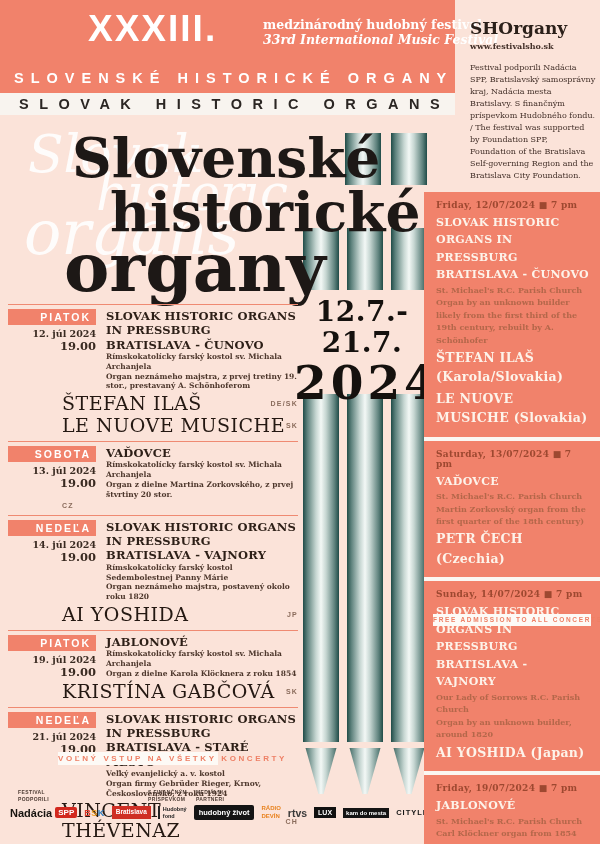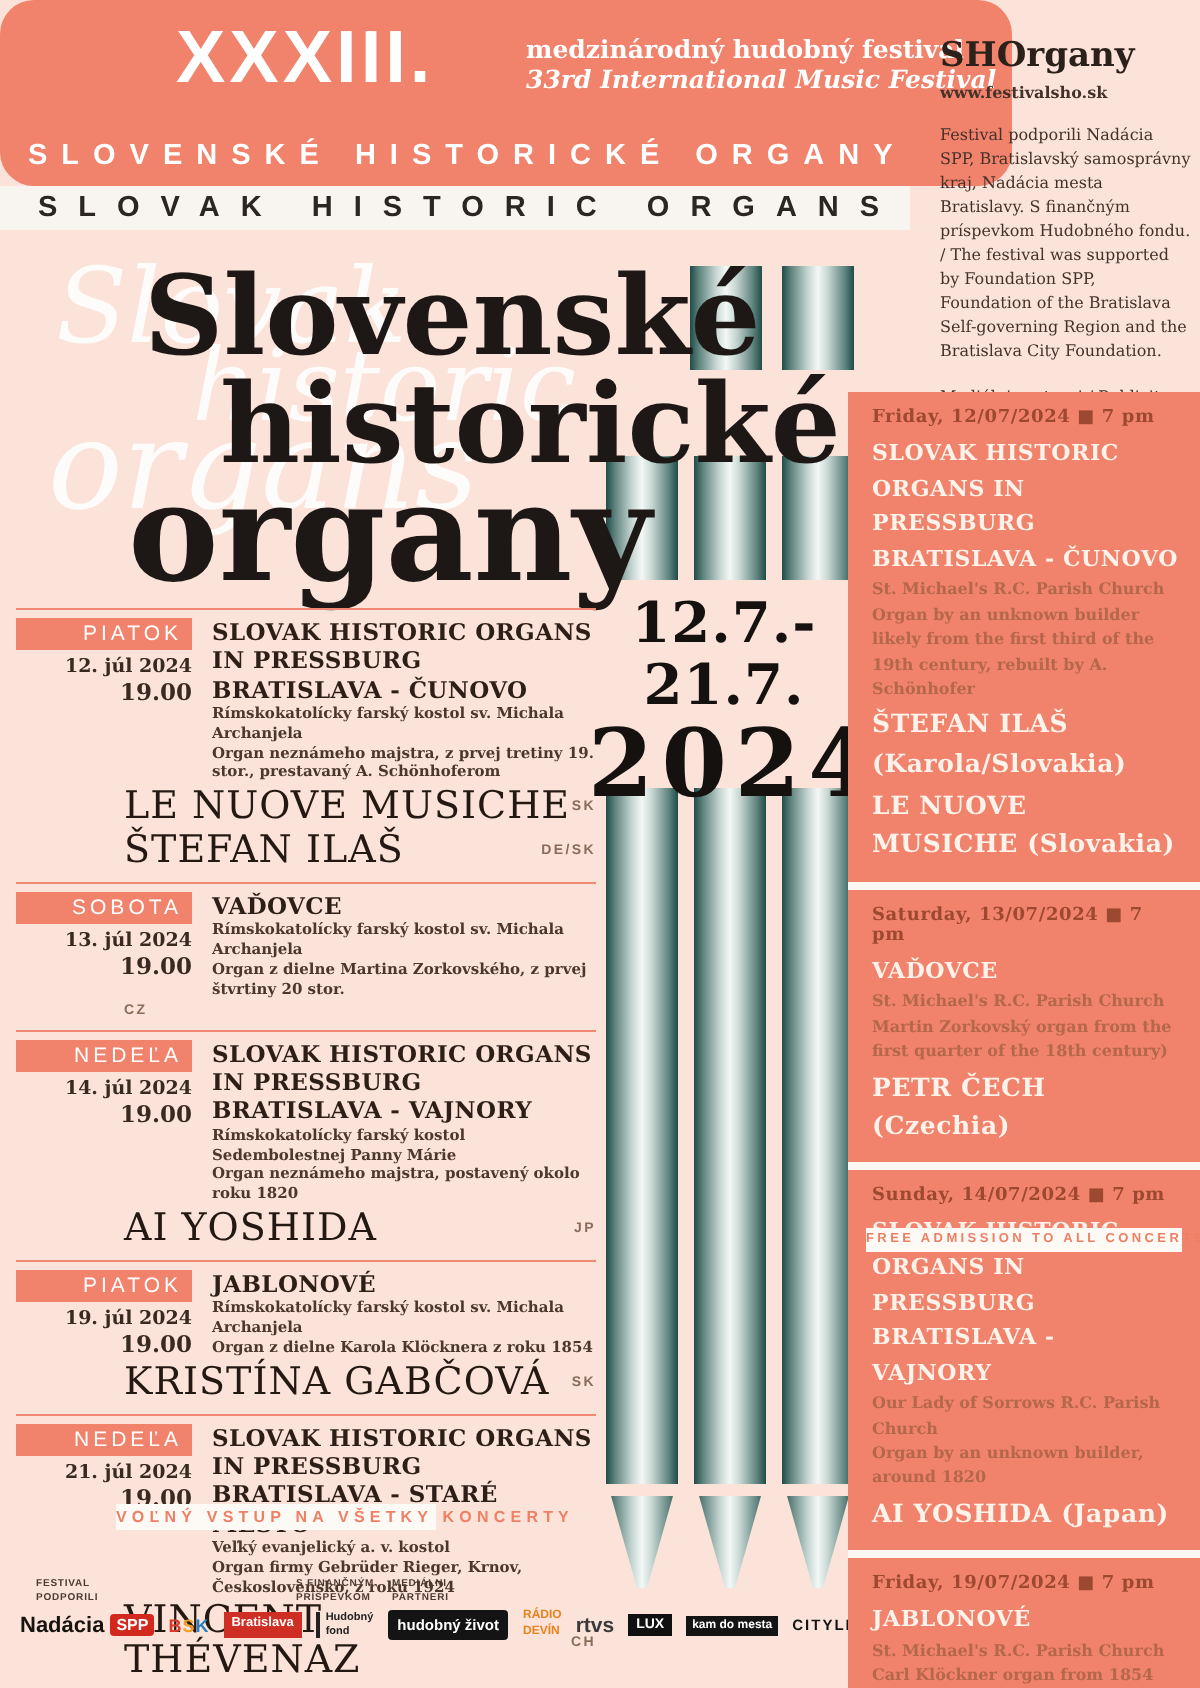--- a/index.html
+++ b/index.html
@@ -1,20 +1,20 @@
 <!DOCTYPE html>
 <html style="--salmon: #f1826b; --pink: #fbe3d9; --strip: #f8f4ef; --cream: #fdf3ea; --ink: #1d1816; --pipe_dark: #1f4b47; --pipe_light: #f3f8f6;"><head>
 <meta charset="utf-8">
 <style>
   html,body{margin:0;padding:0;background:#fff;}
   .poster{position:relative;width:600px;height:844px;overflow:hidden;
     background:var(--pink,#fbe3d9);font-family:"DejaVu Serif",serif;}
 
   
-  .header-band{position:absolute;left:0;top:0;width:506px;height:93px;background:var(--salmon,#f1826b);z-index:2;border-radius:17px;}
+  .header-band{position:absolute;left:0;top:0;width:455px;height:93px;background:var(--salmon,#f1826b);z-index:2;}
   .edition{position:absolute;left:88px;top:10px;font-family:"Liberation Sans",sans-serif;
     font-weight:bold;font-size:37px;letter-spacing:2px;color:#fff;line-height:1;}
   .fest-sk{position:absolute;left:263px;top:17px;font-weight:bold;font-size:12.5px;color:#fff;white-space:nowrap;}
   .fest-en{position:absolute;left:263px;top:32px;font-style:italic;font-weight:bold;font-size:12.5px;color:#fff;white-space:nowrap;}
   .banner-sk{position:absolute;left:14px;top:70px;font-family:"Liberation Sans",sans-serif;
     font-weight:bold;font-size:14.5px;letter-spacing:7px;color:#fff;white-space:nowrap;}
   .strip-en{position:absolute;left:0;top:93px;width:455px;height:22px;background:var(--strip,#f8f4ef);z-index:2;
     font-family:"Liberation Sans",sans-serif;font-weight:bold;font-size:14.5px;letter-spacing:10.5px;
     color:#2b2623;line-height:22px;padding-left:19px;box-sizing:border-box;white-space:nowrap;}
 
@@ -41,21 +41,21 @@
   
   .date-block{position:absolute;left:294px;top:297px;width:136px;text-align:center;z-index:3;color:#15110e;}
   .date-range{font-weight:bold;font-size:28px;line-height:1.1;letter-spacing:0.5px;}
   .date-year{font-weight:bold;font-size:47px;line-height:1;letter-spacing:4px;}
 
   
   .sk-events{position:absolute;left:8px;top:304px;width:290px;z-index:3;}
   .ev-sk{border-top:1.5px solid #ef8a72;padding:4px 0 5px;}
   .ev-grid{display:grid;grid-template-columns:88px 1fr;column-gap:10px;}
   .day-label{background:var(--salmon,#f1826b);color:#fff;font-family:"Liberation Sans",sans-serif;
-    font-weight:normal;font-size:10.5px;letter-spacing:2px;text-align:right;padding:2px 5px 2px 0;}
+    font-weight:bold;font-size:10.5px;letter-spacing:2px;text-align:right;padding:2px 5px 2px 0;}
   .ev-date{font-size:9.5px;font-weight:bold;text-align:right;color:#392a21;margin-top:3px;}
   .ev-time{font-size:11.5px;font-weight:bold;text-align:right;color:#392a21;}
   .t-line{font-size:11.5px;font-weight:bold;color:#2d1f17;line-height:1.25;letter-spacing:.2px;}
   .d-line{font-size:7.5px;font-weight:bold;color:#4d372c;line-height:1.3;}
   .artists{margin-top:3px;padding-left:54px;}
   .artist-row{display:flex;justify-content:space-between;align-items:center;line-height:1.05;margin-top:2px;}
   .a-name{font-size:19px;color:#241812;letter-spacing:.5px;}
   .a-code{font-size:7px;font-weight:bold;color:#8a6c5c;letter-spacing:1.2px;font-family:"Liberation Sans",sans-serif;}
 
   .free-sk{position:absolute;left:58px;top:752px;width:160px;height:13px;background:#fdfaf6;z-index:3;
@@ -87,21 +87,21 @@
 
   
   .right-col{position:absolute;left:424px;top:0;width:176px;height:844px;z-index:4;}
   .org-block{position:absolute;left:46px;top:12px;width:126px;color:#44312a;}
   .org-label{font-family:"Liberation Sans",sans-serif;font-weight:bold;font-size:9px;
     letter-spacing:1.8px;line-height:1.45;color:#33281f;}
   .org-name{font-size:17px;font-weight:bold;margin-top:6px;color:#2b201a;}
   .org-site{font-size:8px;font-weight:bold;margin-top:3px;}
   .org-par{font-size:8px;line-height:1.5;margin-top:11px;}
   .en-events{position:absolute;left:0;top:196px;width:176px;bottom:0;display:flex;flex-direction:column;
-    gap:4px;background:#fbf7f2;}
+    gap:4px;background:#fbf7f2;justify-content:center;}
   .ev-en{background:var(--salmon,#f1826b);padding:8px 10px 9px 12px;}
   .ev-en:last-child{flex:1;}
   .en-date{font-size:9px;font-weight:bold;color:#9d4830;letter-spacing:.3px;margin-bottom:4px;}
   .en-h{font-size:11px;font-weight:bold;color:var(--cream,#fdf3ea);line-height:1.6;letter-spacing:.3px;}
   .en-d{font-size:8px;font-weight:bold;color:#b4674a;line-height:1.55;}
   .en-a{font-size:12.5px;font-weight:bold;color:var(--cream,#fdf3ea);line-height:1.55;letter-spacing:.3px;margin-top:2px;}
   .free-en{position:absolute;left:9px;top:614px;width:158px;height:12px;background:#fdfaf6;
     color:#ee7f64;font-family:"Liberation Sans",sans-serif;font-weight:bold;font-size:6.5px;
     letter-spacing:1.7px;line-height:12px;text-align:center;white-space:nowrap;}
 </style>
@@ -161,26 +161,26 @@
           <div class="ev-info">
             <div class="t-line">SLOVAK HISTORIC ORGANS</div>
             <div class="t-line">IN PRESSBURG</div>
             <div class="t-line">BRATISLAVA - ČUNOVO</div>
             <div class="d-line">Rímskokatolícky farský kostol sv. Michala Archanjela</div>
             <div class="d-line">Organ neznámeho majstra, z prvej tretiny 19. stor., prestavaný A. Schönhoferom</div>
           </div>
         </div>
         <div class="artists">
           <div class="artist-row">
+            <span class="a-name">ŠTEFAN ILAŠ</span>
+            <span class="a-code">DE/SK</span>
+          </div>
+          <div class="artist-row">
             <span class="a-name">LE NUOVE MUSICHE</span>
             <span class="a-code">SK</span>
-          </div>
-          <div class="artist-row">
-            <span class="a-name">ŠTEFAN ILAŠ</span>
-            <span class="a-code">DE/SK</span>
           </div>
         </div>
       </div>
       <div class="ev-sk">
         <div class="ev-grid">
           <div class="ev-meta">
             <div class="day-label">SOBOTA</div>
             <div class="ev-date">13. júl 2024</div>
             <div class="ev-time">19.00</div>
           </div>

